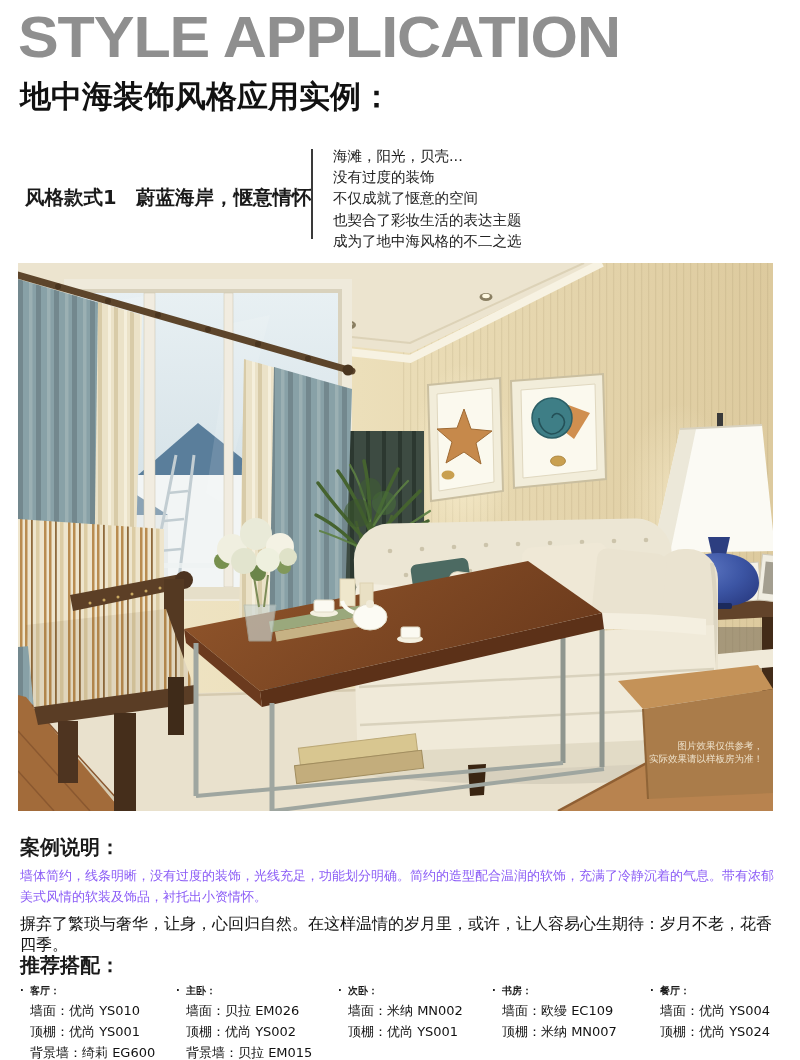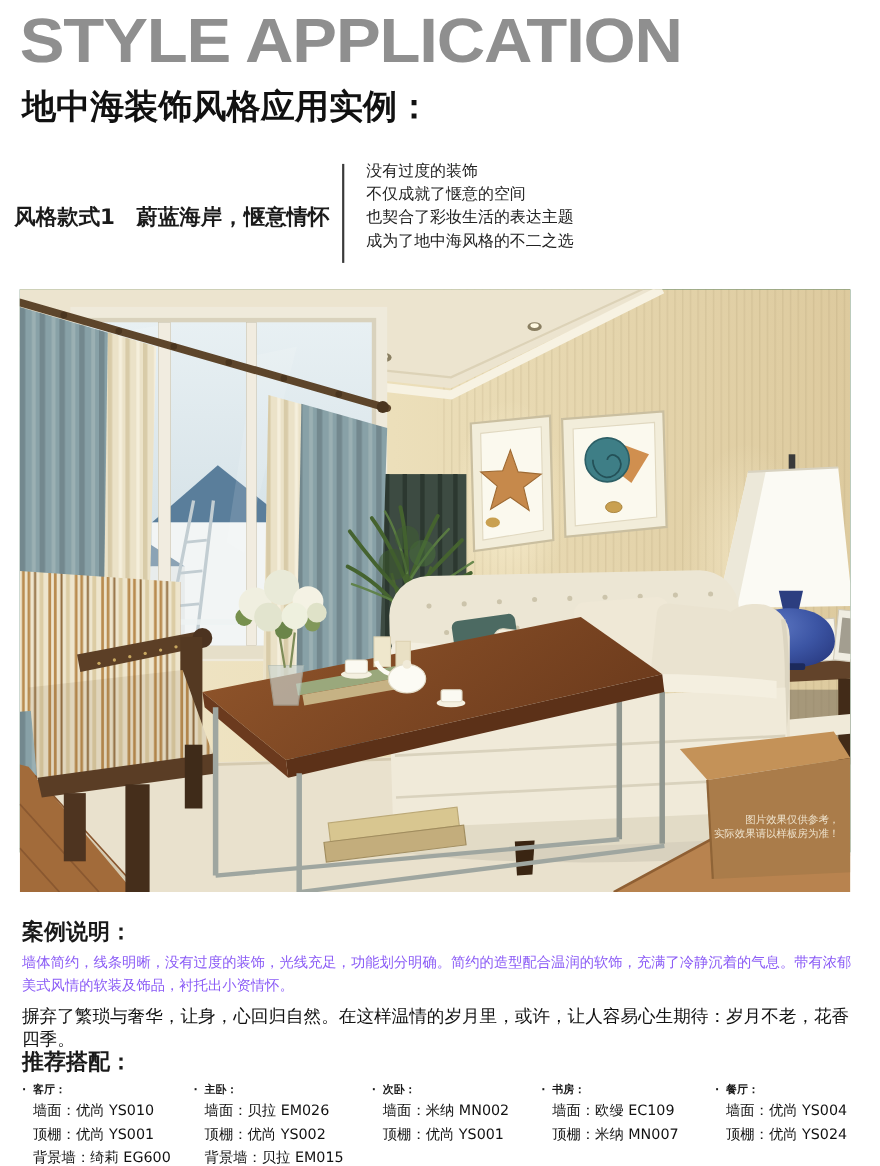--- a/index.html
+++ b/index.html
@@ -3,24 +3,24 @@
 <meta charset="utf-8">
 <style>
   html,body{margin:0;padding:0;background:#ffffff;}
   .page{position:relative;width:800px;height:1060px;background:#ffffff;overflow:hidden;
         font-family:"DejaVu Sans","Liberation Sans",sans-serif;color:#1a1a1a;}
   .abs{position:absolute;}
   .main-title{left:18px;top:4px;font-size:57px;font-weight:800;color:#8f8f8f;
               letter-spacing:-1px;white-space:nowrap;transform:scaleX(1.07);transform-origin:left top;
               font-family:"Liberation Sans","DejaVu Sans",sans-serif;}
   .sub-title{left:20px;top:76px;font-size:31px;font-weight:700;color:#111;white-space:nowrap;}
-  .style-heading{left:13px;top:184px;font-size:19.5px;font-weight:700;white-space:nowrap;}
+  .style-heading{left:25px;top:184px;font-size:19.5px;font-weight:700;white-space:nowrap;}
   .v-divider{left:311px;top:149px;width:1.5px;height:90px;background:#3a3a3a;}
   .intro{left:333px;top:146px;font-size:14.5px;line-height:21.2px;color:#222;}
-  .photo{left:18px;top:263px;width:755px;height:512px;background:#14532d;}
+  .photo{left:18px;top:263px;width:755px;height:512px;background:#000000;}
   .photo svg{display:block;width:755px;height:548px;}
   .watermark{right:10px;bottom:10px;text-align:right;font-size:9.5px;line-height:13px;
              color:#f3ead6;opacity:.92;}
   .case-heading{left:20px;top:834px;font-size:20px;font-weight:700;}
   .case-p1{left:20px;top:866px;width:762px;font-size:13px;line-height:20.5px;color:#8b5cf6;}
   .case-p2{left:20px;top:914px;width:762px;font-size:16px;line-height:20.5px;color:#111;}
   .rec-heading{left:20px;top:952px;font-size:20px;font-weight:700;}
   .rec-col{top:984px;width:158px;font-size:13px;}
   .rec-room{font-size:10px;font-weight:700;margin-bottom:2px;}
   .rec-room .bullet{display:inline-block;width:10px;font-weight:700;}
@@ -30,20 +30,21 @@
 <body>
 
 <div class="page">
 
   <div class="abs main-title">STYLE APPLICATION</div>
   <div class="abs sub-title">地中海装饰风格应用实例：</div>
 
   <div class="abs style-heading">风格款式1　蔚蓝海岸，惬意情怀</div>
   <div class="abs v-divider"></div>
   <div class="abs intro">
+    <div>海滩，阳光，贝壳...</div>
     <div>没有过度的装饰</div>
     <div>不仅成就了惬意的空间</div>
     <div>也契合了彩妆生活的表达主题</div>
     <div>成为了地中海风格的不二之选</div>
   </div>
 
   <div class="abs photo">
     <svg viewBox="0 0 755 548" preserveAspectRatio="none">
       <defs>
         <linearGradient id="wallG" x1="0" y1="0" x2="1" y2="0">

